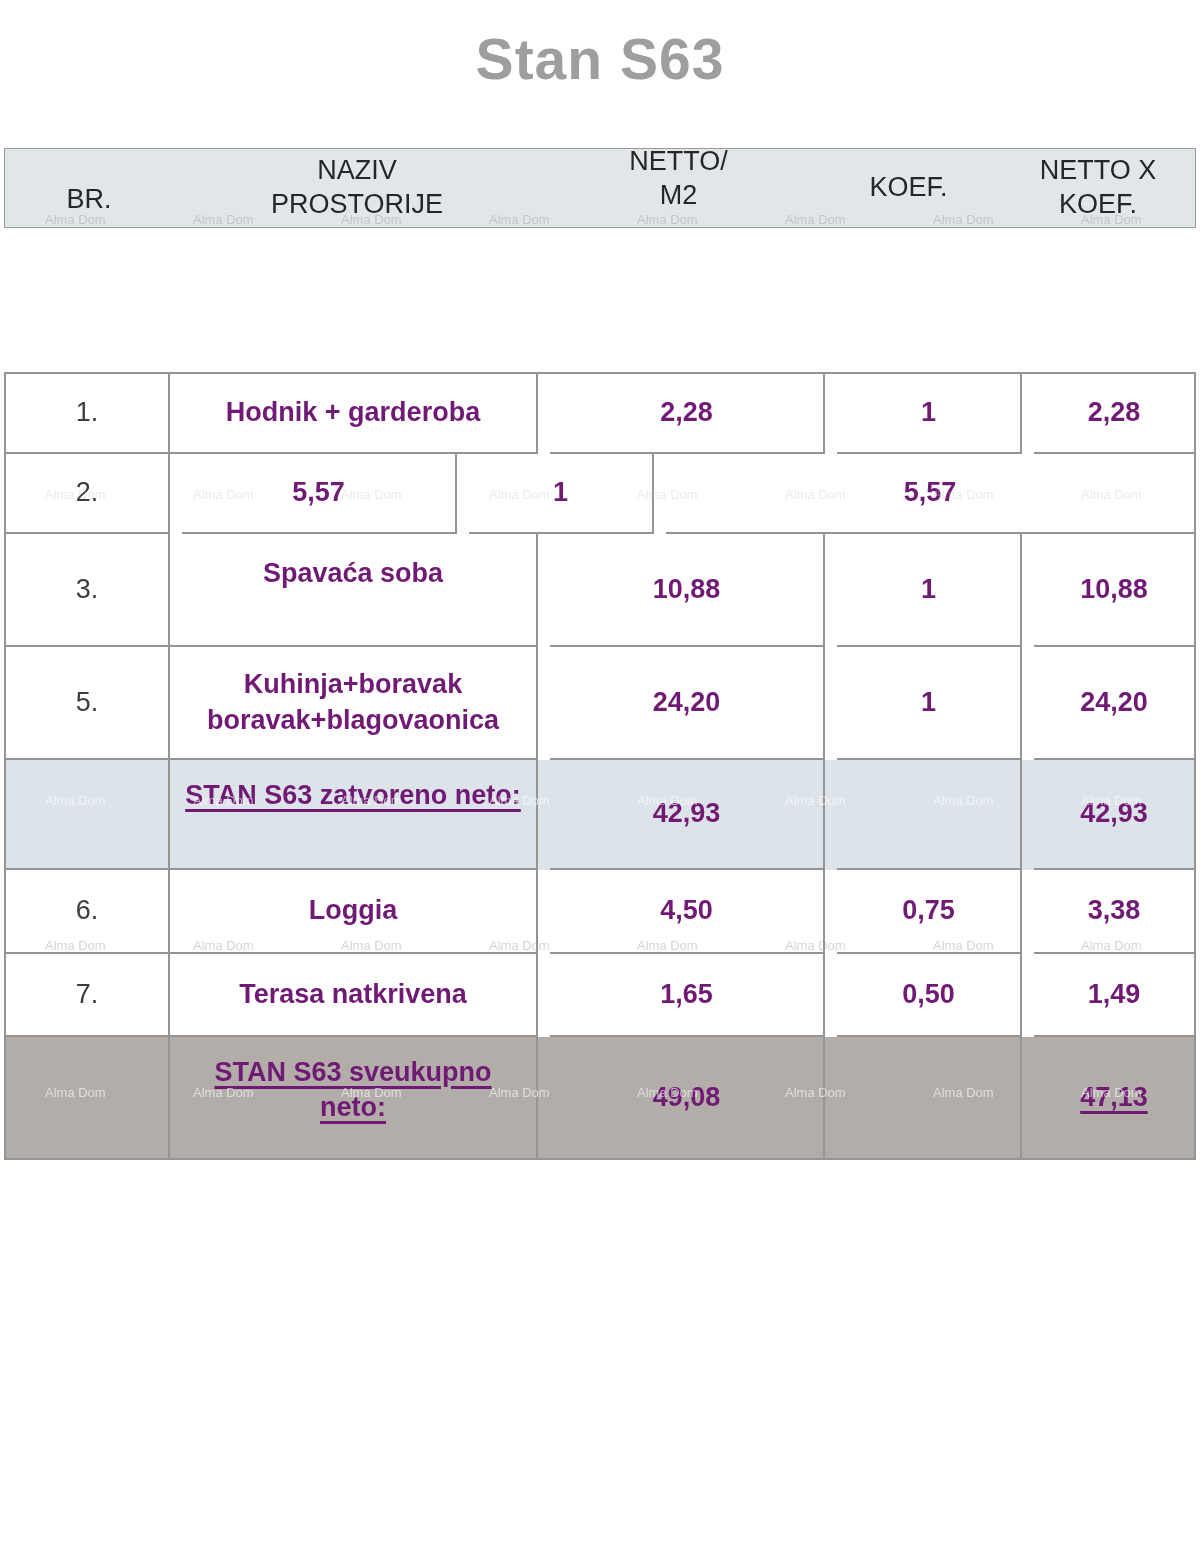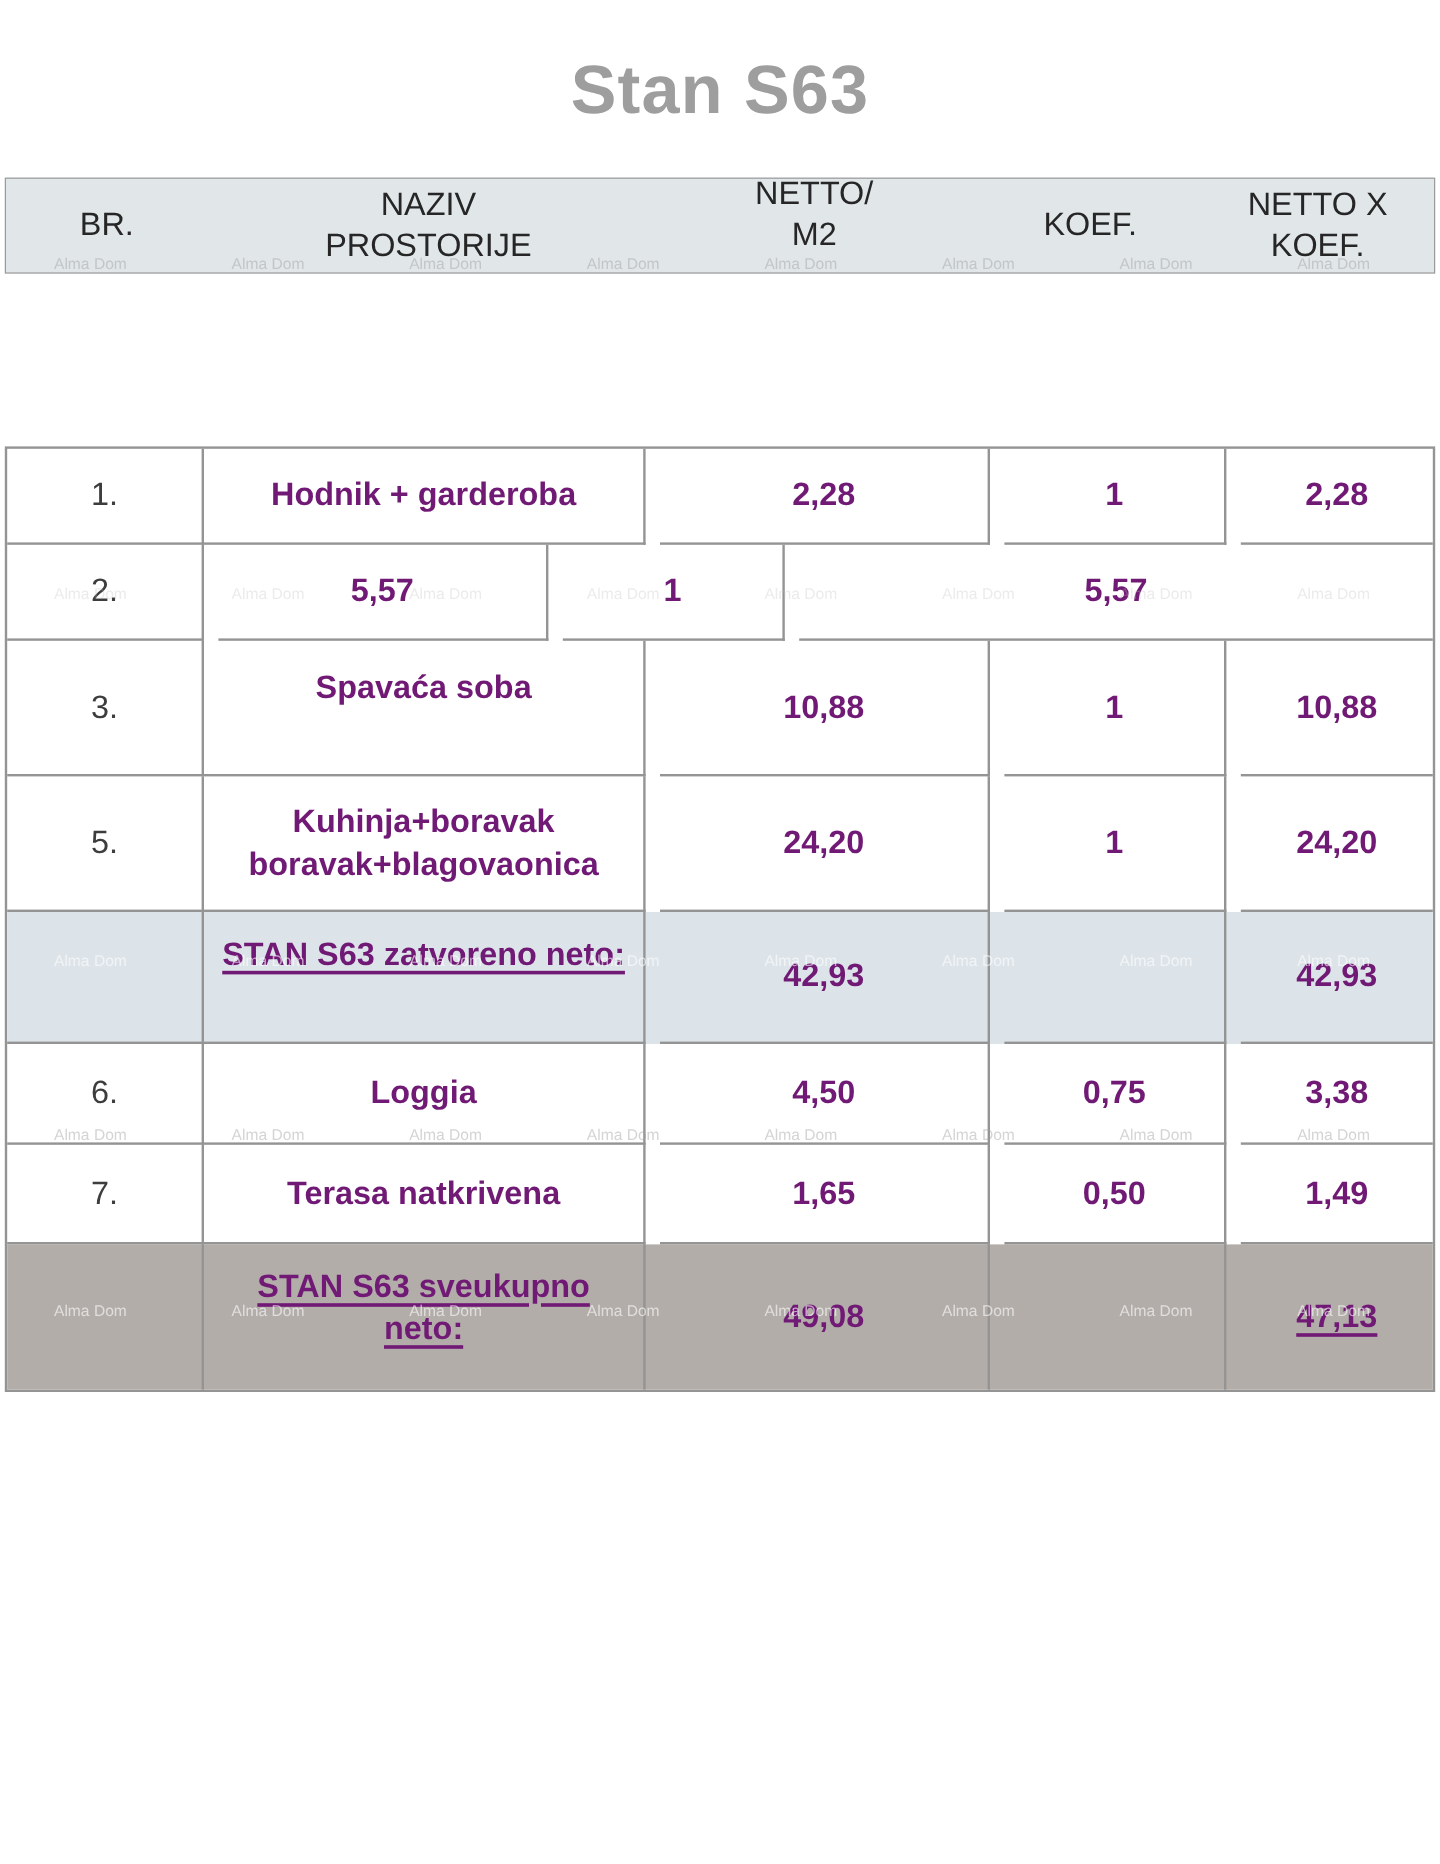--- a/index.html
+++ b/index.html
@@ -14,21 +14,21 @@
   .page{
     position:relative;
     width:1200px;height:1553px;
     background:#ffffff;
     font-family:"Liberation Sans","DejaVu Sans",sans-serif;
     color:#1a1a1a;
     overflow:hidden;
   }
   
   .title{
-    padding-top:46px;
+    padding-top:30px;
     text-align:center;
     font-size:57px;
     font-weight:bold;
     letter-spacing:1px;
     color:var(--title-text);
     line-height:1.05;
   }
   
   .header-band{
     position:absolute;
@@ -40,21 +40,21 @@
     z-index:1;
   }
   .hcell{
     display:flex;align-items:center;justify-content:center;
     text-align:center;
     font-size:27px;
     color:#262626;
     line-height:1.25;
     white-space:pre-line;
   }
-  .hcell.h-br{width:168px;align-items:flex-end;padding-bottom:22px;}
+  .hcell.h-br{width:168px;align-items:flex-end;padding-bottom:10px;}
   .hcell.h-naziv{width:368px;}
   .hcell.h-netto{width:275px;transform:translateY(-9px);}
   .hcell.h-koef{width:185px;}
   .hcell.h-nk{flex:1;}
   
   .body-table{
     position:absolute;
     left:4px;top:372px;
     width:1192px;
     border:2px solid var(--border);

